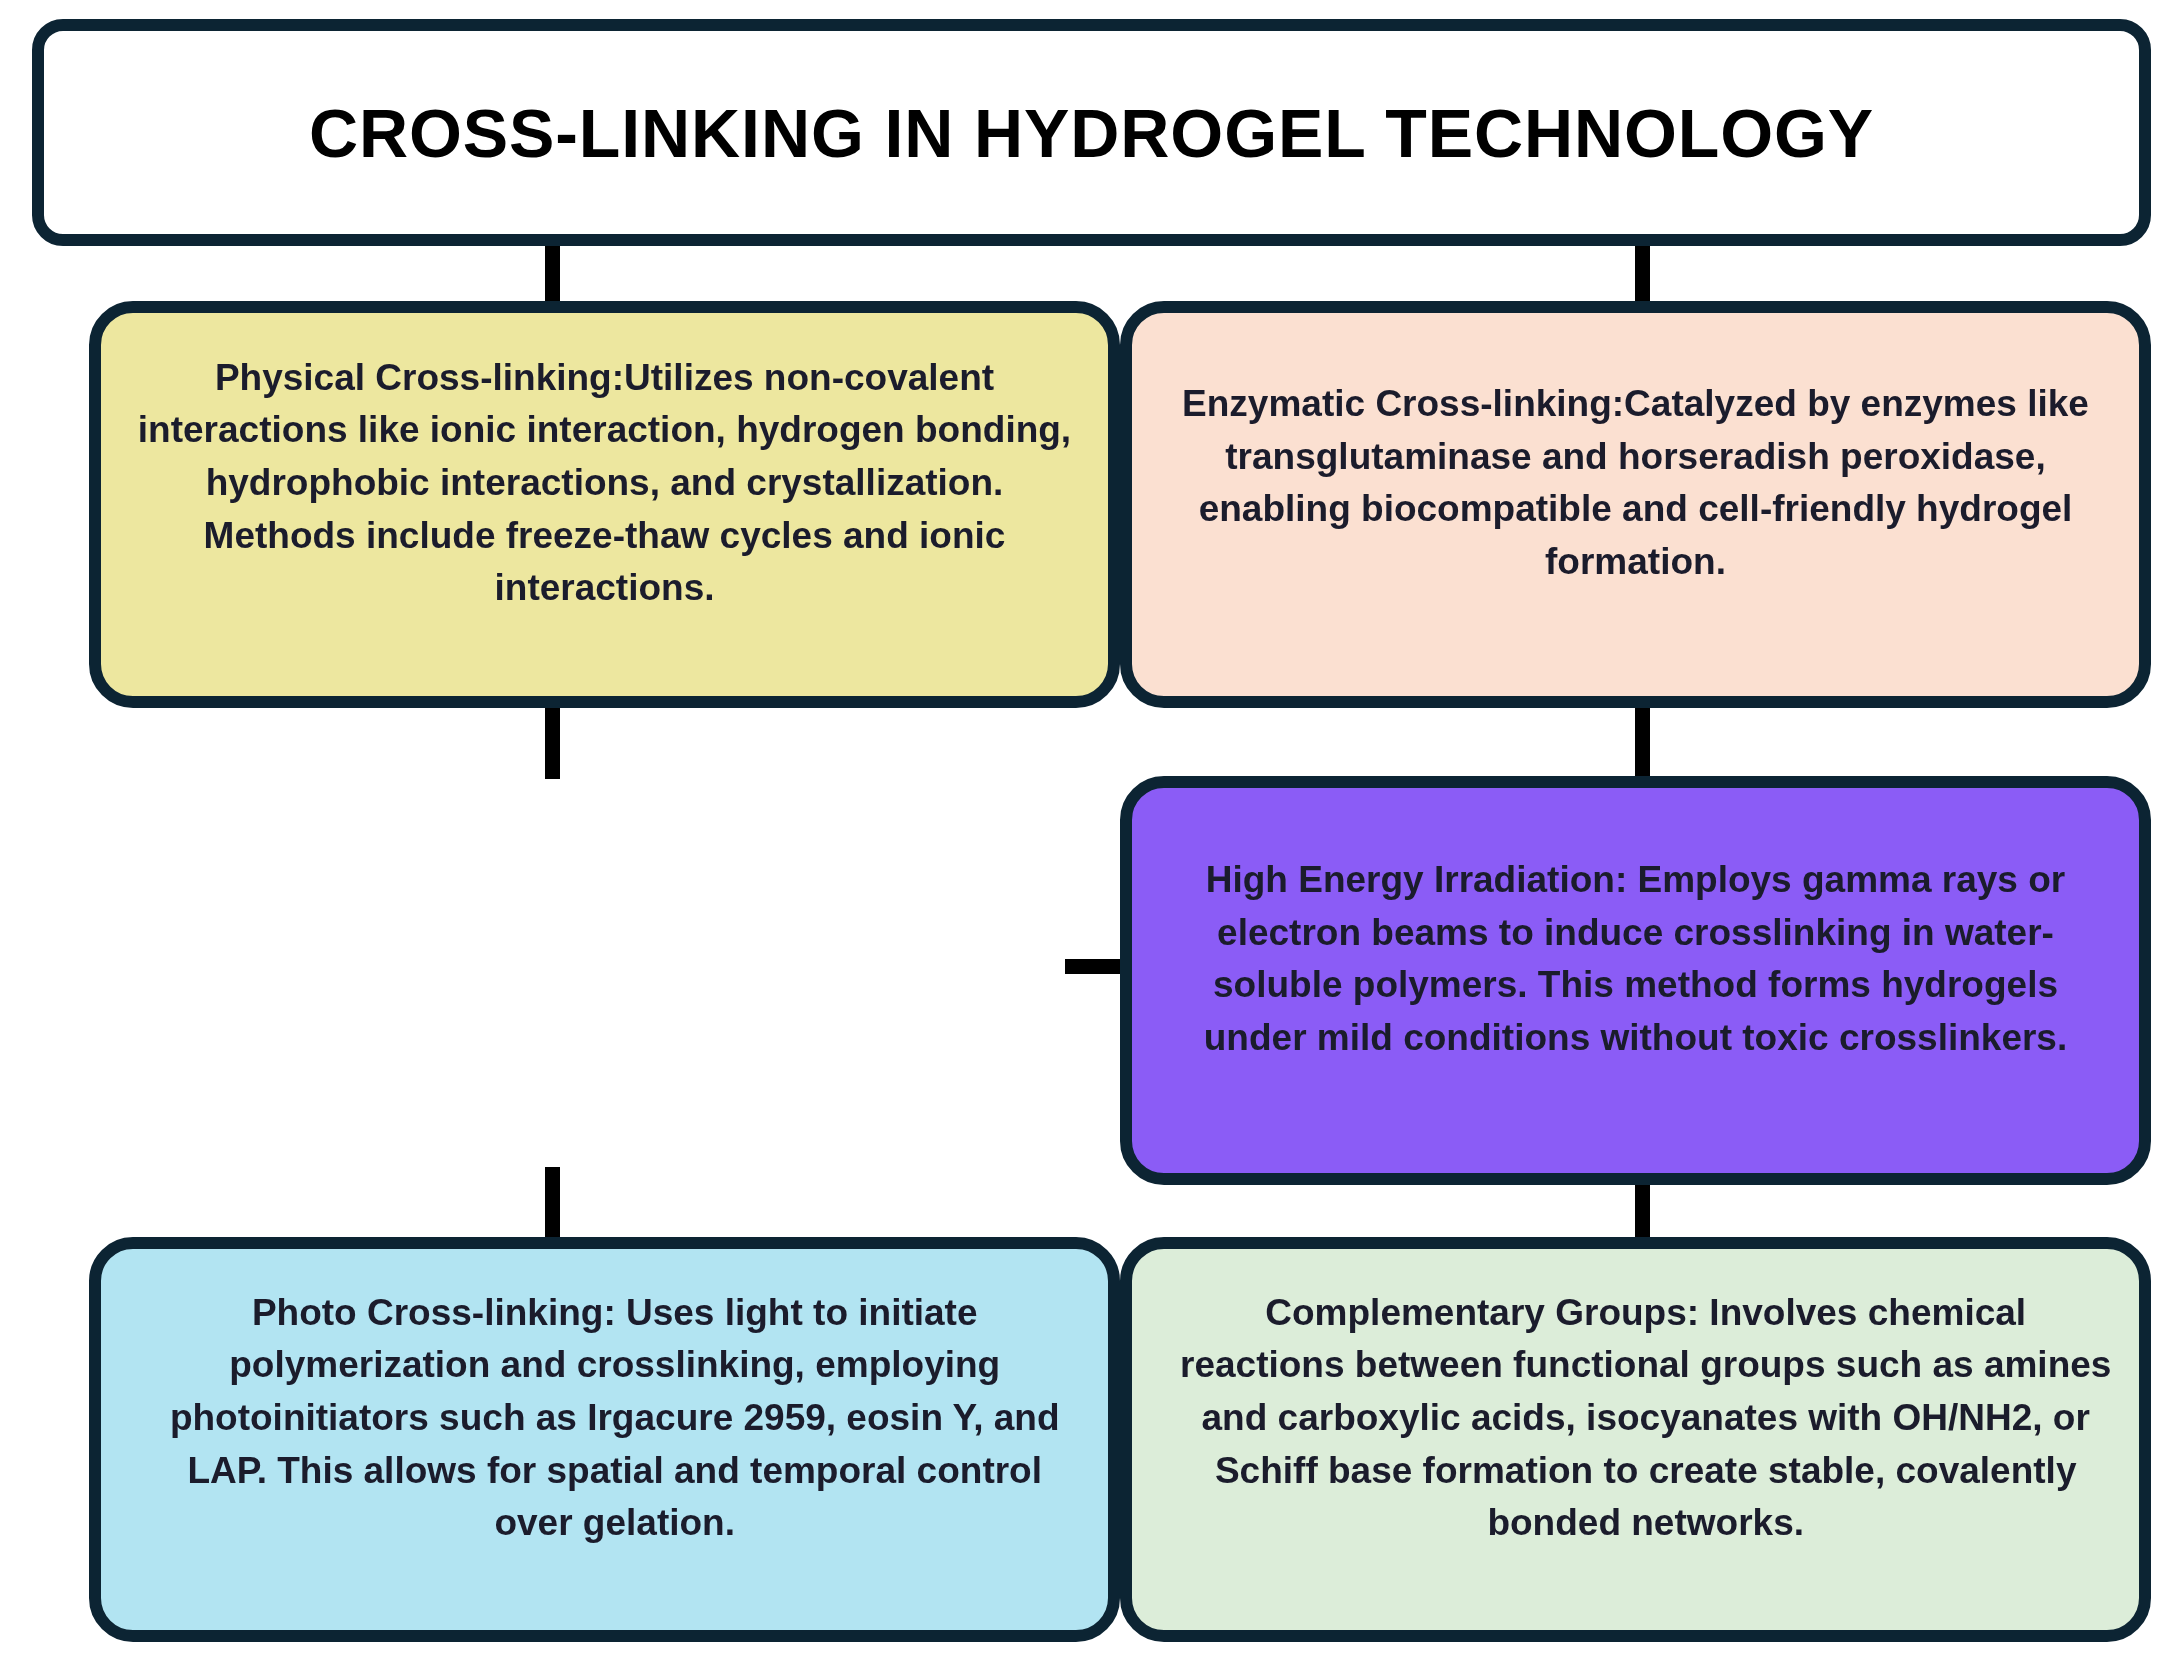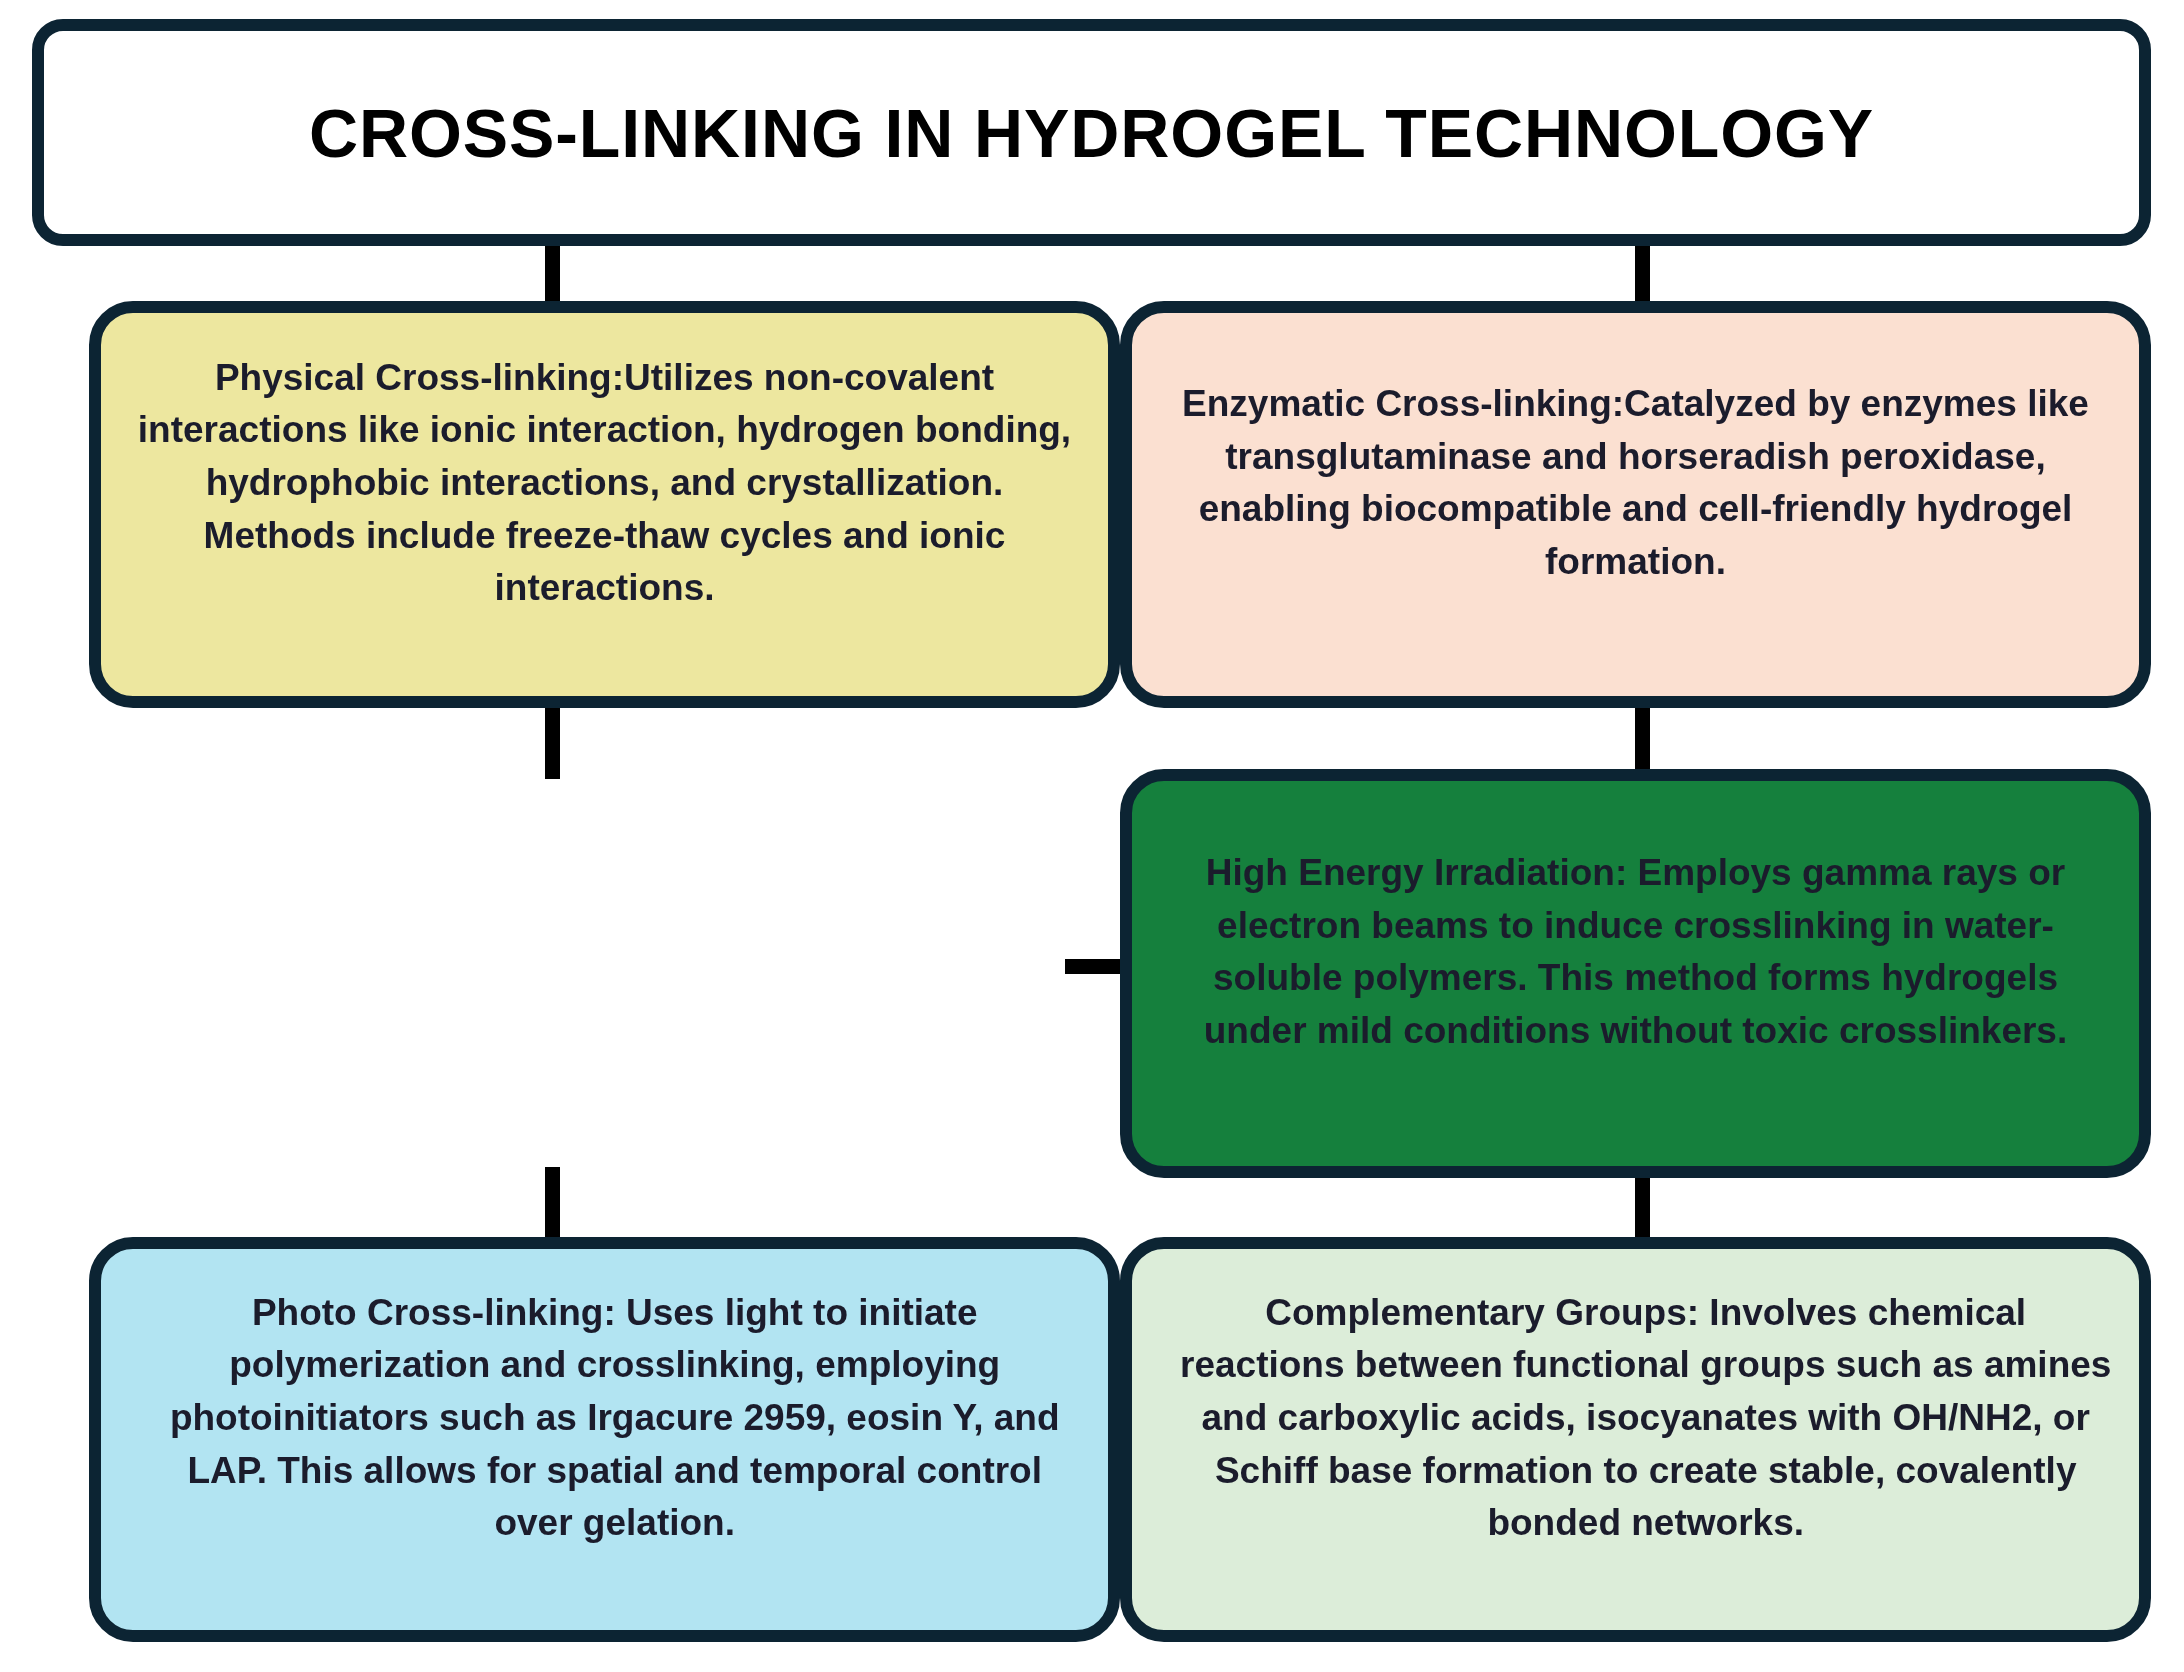--- a/index.html
+++ b/index.html
@@ -93,21 +93,21 @@
 
   <div class="node col-left row-1" style="background-color: rgb(237, 231, 159);">
     <p class="node-text">Physical Cross-linking:Utilizes non-covalent interactions like ionic interaction, hydrogen bonding, hydrophobic interactions, and crystallization. Methods include freeze-thaw cycles and ionic interactions.</p>
   </div>
 
   <div class="node col-right row-1" style="background-color: rgb(251, 224, 209);">
     <p class="node-text">Enzymatic Cross-linking:Catalyzed by enzymes like transglutaminase and horseradish peroxidase, enabling biocompatible and cell-friendly hydrogel formation.</p>
   </div>
 
 
-  <div class="node col-right row-2" style="background-color: #15803d;">
+  <div class="node col-right row-2" style="background-color: #8b5cf6; margin-top: 7px;">
     <p class="node-text">High Energy Irradiation: Employs gamma rays or electron beams to induce crosslinking in water-soluble polymers. This method forms hydrogels under mild conditions without toxic crosslinkers.</p>
   </div>
 
   <div class="node col-left row-3" style="background-color: rgb(178, 228, 242);">
     <p class="node-text">Photo Cross-linking: Uses light to initiate polymerization and crosslinking, employing photoinitiators such as Irgacure 2959, eosin Y, and LAP. This allows for spatial and temporal control over gelation.</p>
   </div>
 
   <div class="node col-right row-3" style="background-color: rgb(220, 237, 217);">
     <p class="node-text">Complementary Groups: Involves chemical reactions between functional groups such as amines and carboxylic acids, isocyanates with OH/NH2, or Schiff base formation to create stable, covalently bonded networks.</p>
   </div>

